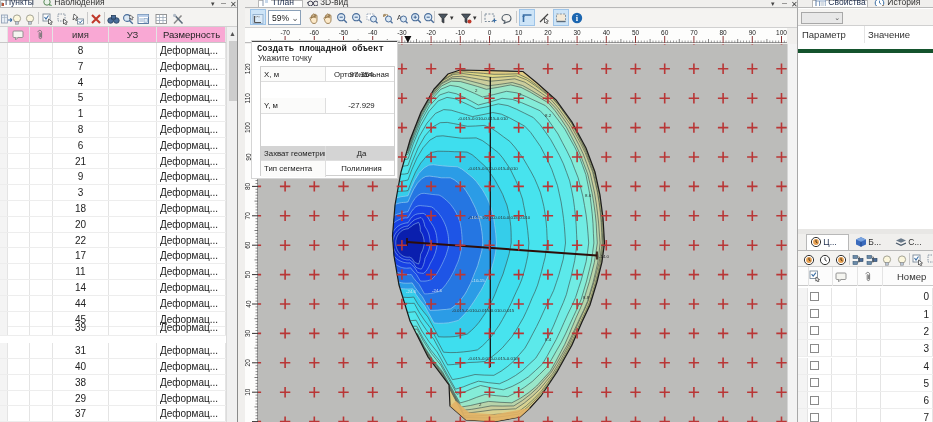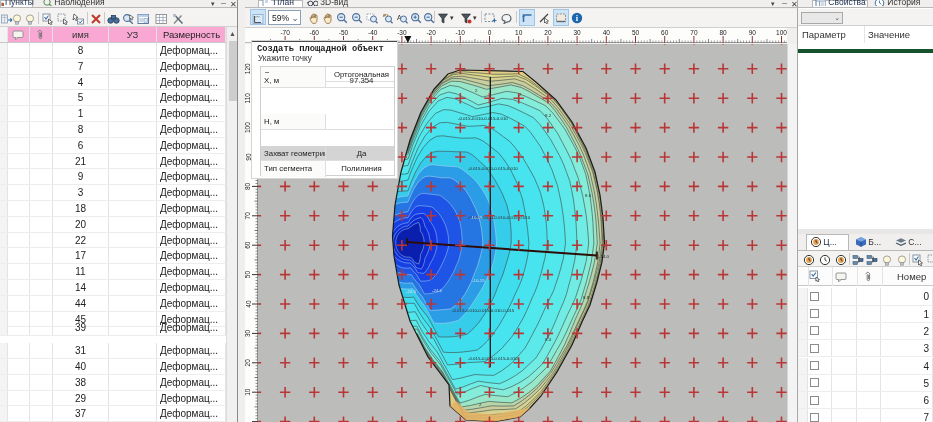--- a/index.html
+++ b/index.html
@@ -559,27 +559,27 @@
   </svg>
 
 <div id="dialog">
   <div class="title">Создать площадной объект</div>
   <div class="sub">Укажите точку</div>
   <div id="dtable">
     <div class="drow" style="top:0">
         <div class="k">Система коорди...</div>
         <div class="v">Ортогональная</div>
       </div>
-    <div class="drow" style="top:6px">
+    <div class="drow" style="top:0">
         <div class="k">X, м</div>
         <div class="v">97.354</div>
       </div>
-    <div class="drow" style="top:47.4px">
-        <div class="k">Н, м</div>
-        <div class="v"></div>
+    <div class="drow" style="top:31.6px">
+        <div class="k">Y, м</div>
+        <div class="v">-27.929</div>
       </div>
     <div class="drow hl" style="top:79px">
         <div class="k">Захват геометрии</div>
         <div class="v">Да</div>
       </div>
     <div class="drow" style="top:94.8px;border-bottom:none">
         <div class="k">Тип сегмента</div>
         <div class="v">Полилиния</div>
       </div>
   </div>

